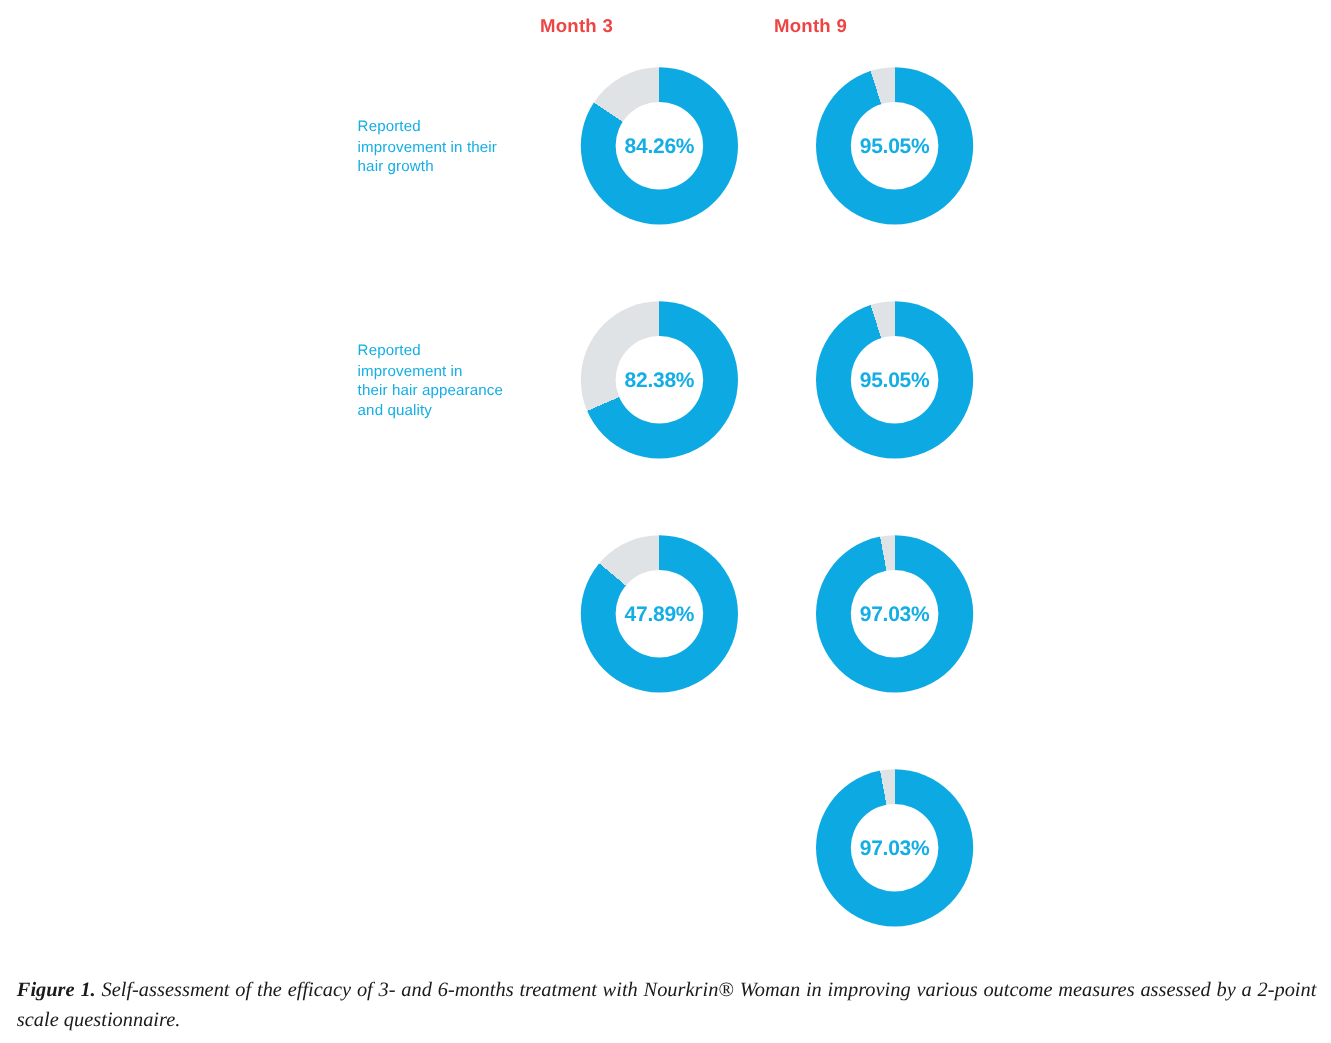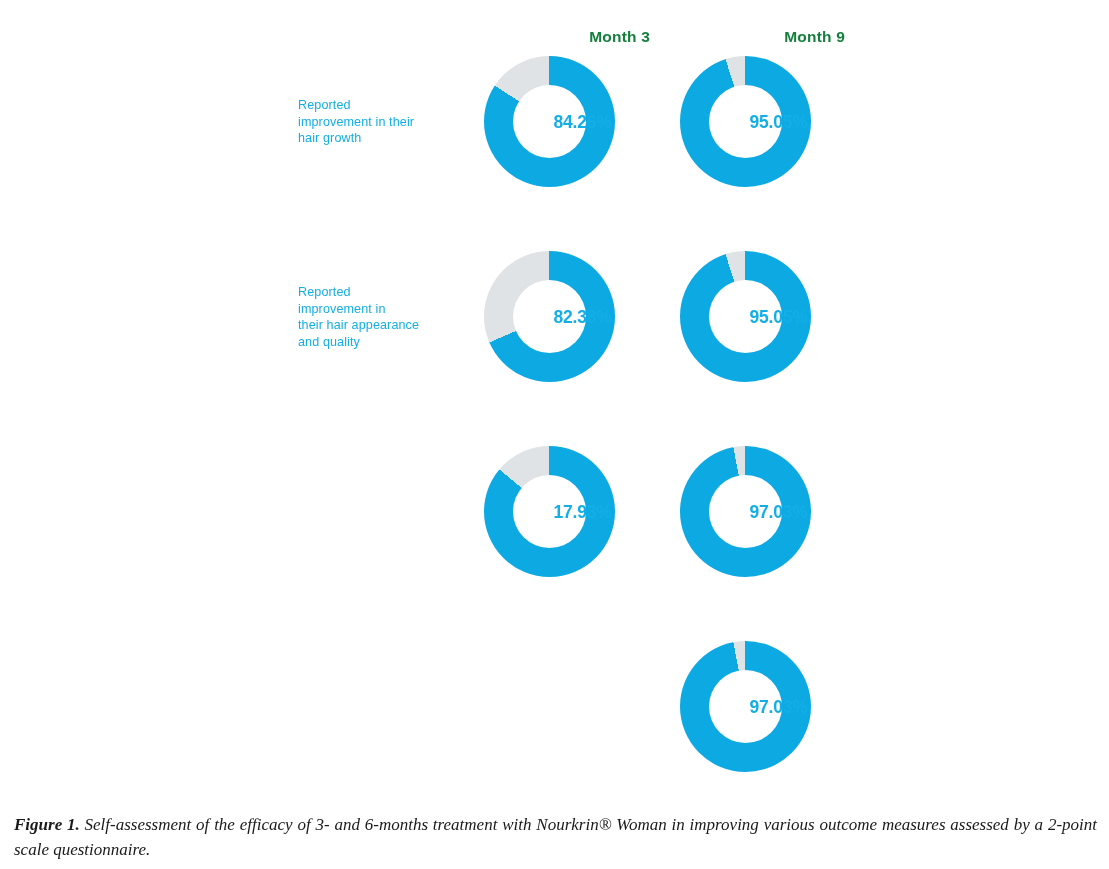--- a/index.html
+++ b/index.html
@@ -26,24 +26,24 @@
   
   .col-headers {
     position: absolute;
     left: 0;
     top: 13px;
     width: 1109px;
     height: 22px;
   }
   .col-header {
     position: absolute;
-    top: 14px;
+    top: 0;
     width: 200px;
-    text-align: right;
-    color: #15803d;
+    text-align: left;
+    color: #ef4444;
     font-size: 15.5px;
     font-weight: bold;
     letter-spacing: 0.2px;
     line-height: 20px;
   }
   .col-header.c0 { left: 450px; }
   .col-header.c1 { left: 645px; }
 
   
   .rows {
@@ -113,21 +113,20 @@
     position: absolute;
     left: 0;
     top: 50%;
     width: 131px;
     transform: translateY(-50%);
     text-align: center;
     color: #13AEE5;
     font-size: 17.5px;
     font-weight: bold;
     letter-spacing: -0.2px;
-    padding-left: 33px;
   }
 
   
   .caption {
     position: absolute;
     left: 14px;
     top: 812px;
     width: 1083px;
     font-family: "Liberation Serif", serif;
     font-style: italic;
@@ -181,21 +180,21 @@
           <div class="donut-hole"></div>
           <div class="donut-value">95.05%</div>
         </div>
       </div>
     </div>
 
     <div class="row r2">
       <div class="donut-wrap c0">
         <div class="donut" style="background: conic-gradient(rgb(12, 169, 227) 0deg, rgb(12, 169, 227) 309.996deg, rgb(223, 227, 229) 309.996deg, rgb(223, 227, 229) 360deg);">
           <div class="donut-hole"></div>
-          <div class="donut-value">17.93%</div>
+          <div class="donut-value">47.89%</div>
         </div>
       </div>
       <div class="donut-wrap c1">
         <div class="donut" style="background: conic-gradient(rgb(12, 169, 227) 0deg, rgb(12, 169, 227) 349.308deg, rgb(223, 227, 229) 349.308deg, rgb(223, 227, 229) 360deg);">
           <div class="donut-hole"></div>
           <div class="donut-value">97.03%</div>
         </div>
       </div>
     </div>
 

